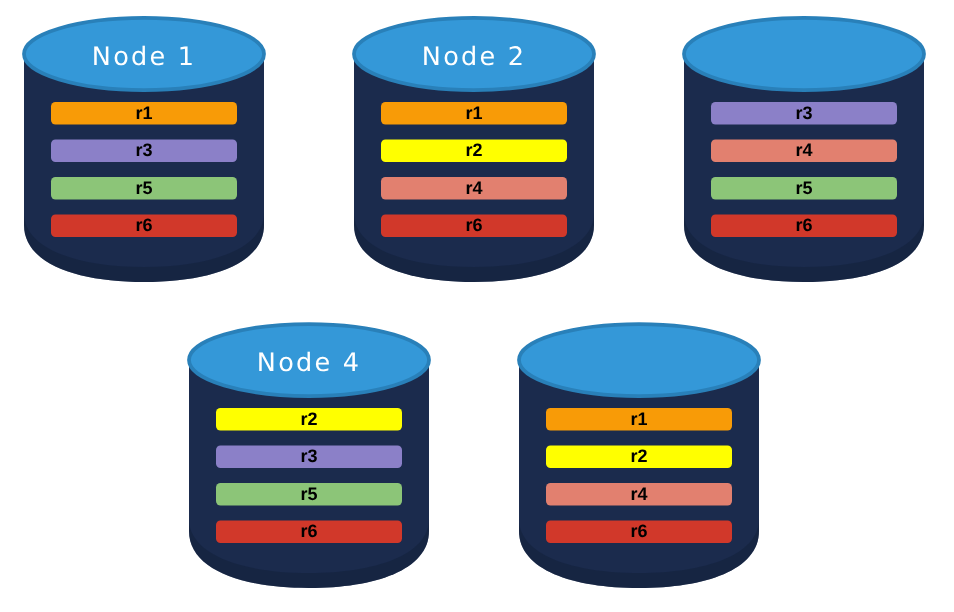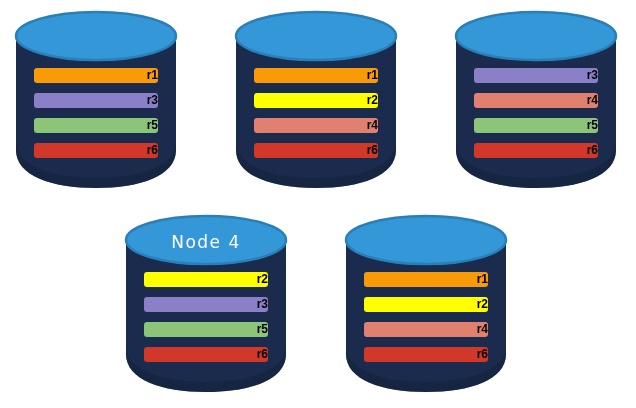--- a/index.html
+++ b/index.html
@@ -47,54 +47,56 @@
   .replica-stack {
     position: absolute;
     left: 22px;
     top: 60px;
     width: 124px;
   }
   .replica {
     height: 15px;
     margin-bottom: 10px;
     border-radius: 3px;
-    text-align: right;
+    text-align: center;
     font-size: 12px;
     font-weight: bold;
     color: #000000;
     line-height: 15px;
     font-family: "Liberation Sans", sans-serif;
   }
   .replica:last-child {
     margin-bottom: 0;
   }
 </style>
 </head>
 <body>
 
 <div id="canvas" style="background: rgb(255, 255, 255);">
     <div class="node" style="left: 12px; top: 8px;">
       <svg class="node-svg" viewBox="0 0 168 186">
         <path d="M 4 28 L 4 142 C 4 168 40 180 84 180 C 128 180 164 168 164 142 L 164 28 Z" fill="#1B2B4D"></path>
         <path d="M 4 142 C 4 168 40 180 84 180 C 128 180 164 168 164 142 L 164 134 C 164 158 128 170 84 170 C 40 170 4 158 4 134 Z" fill="#13203A" opacity="0.55"></path>
         <ellipse cx="84" cy="28" rx="80" ry="24" fill="#3498D8" stroke="#2980B9" stroke-width="2.5"></ellipse>
       </svg>
+      <div class="node-label">Node  1</div>
       <div class="replica-stack">
         <div class="replica" style="background: rgb(248, 155, 7);">r1</div>
         <div class="replica" style="background: rgb(139, 128, 200);">r3</div>
         <div class="replica" style="background: rgb(140, 197, 120);">r5</div>
         <div class="replica" style="background: rgb(209, 56, 42);">r6</div>
       </div>
     </div>
     <div class="node" style="left: 232px; top: 8px;">
       <svg class="node-svg" viewBox="0 0 168 186">
         <path d="M 4 28 L 4 142 C 4 168 40 180 84 180 C 128 180 164 168 164 142 L 164 28 Z" fill="#1B2B4D"></path>
         <path d="M 4 142 C 4 168 40 180 84 180 C 128 180 164 168 164 142 L 164 134 C 164 158 128 170 84 170 C 40 170 4 158 4 134 Z" fill="#13203A" opacity="0.55"></path>
         <ellipse cx="84" cy="28" rx="80" ry="24" fill="#3498D8" stroke="#2980B9" stroke-width="2.5"></ellipse>
       </svg>
+      <div class="node-label">Node  2</div>
       <div class="replica-stack">
         <div class="replica" style="background: rgb(248, 155, 7);">r1</div>
         <div class="replica" style="background: rgb(255, 255, 0);">r2</div>
         <div class="replica" style="background: rgb(226, 128, 111);">r4</div>
         <div class="replica" style="background: rgb(209, 56, 42);">r6</div>
       </div>
     </div>
     <div class="node" style="left: 452px; top: 8px;">
       <svg class="node-svg" viewBox="0 0 168 186">
         <path d="M 4 28 L 4 142 C 4 168 40 180 84 180 C 128 180 164 168 164 142 L 164 28 Z" fill="#1B2B4D"></path>

